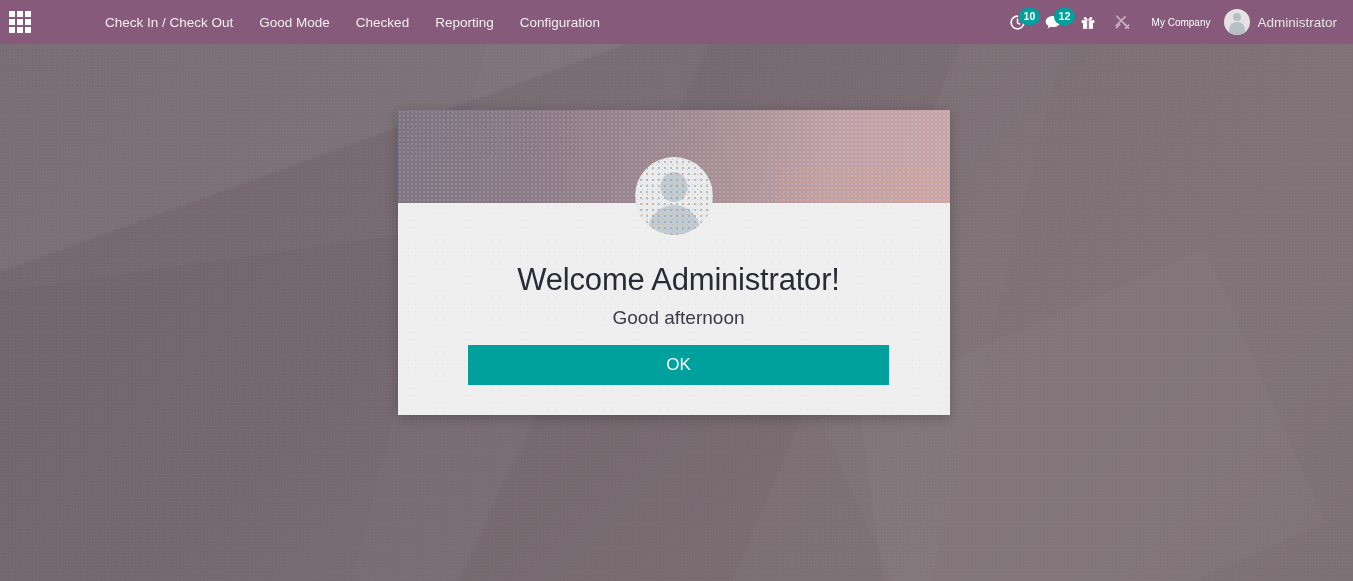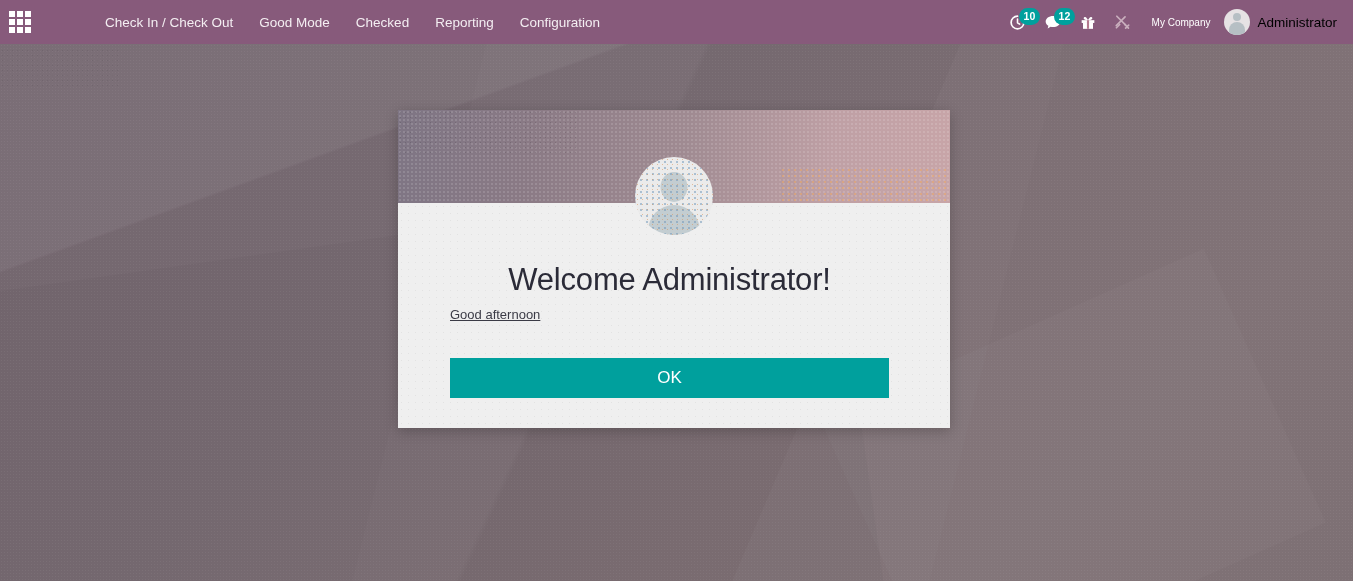--- a/index.html
+++ b/index.html
@@ -194,21 +194,21 @@
   .user-avatar-nav .ua-body {
     position: absolute;
     left: 50%; top: 13px;
     transform: translateX(-50%);
     width: 16px; height: 14px;
     border-radius: 8px 8px 0 0;
     background: #b6bfc4;
   }
   .user-name {
     font-size: 13.5px;
-    color: #000000;
+    color: #e5e5e5;
   }
 
   
   #modal {
     position: absolute;
     left: 398px; top: 110px;
     width: 552px;
     z-index: 20;
     box-shadow: 0 3px 12px rgba(0,0,0,0.22);
     background: #efefef;
@@ -269,61 +269,60 @@
     position: absolute; inset: 0;
     background-image:
       radial-gradient(rgba(220,150,90,0.55) 0.7px, transparent 0.8px),
       radial-gradient(rgba(110,150,185,0.55) 0.7px, transparent 0.8px);
     background-size: 5px 5px, 6px 6px;
     background-position: 0 0, 3px 2px;
   }
 
   .modal-body {
     background: #efefef;
-    padding: 60px 61px 30px 52px;
+    padding: 60px 61px 30px 70px;
     position: relative;
     background-image: radial-gradient(rgba(0,0,0,0.055) 0.7px, transparent 0.8px);
     background-size: 7px 7px;
   }
 
   .welcome-title {
     text-align: center;
     font-size: 31px;
     color: #2b2b38;
     font-weight: normal;
     line-height: 1.1;
     letter-spacing: -0.2px;
   }
   .welcome-sub {
-    text-align: left;
-    font-size: 13px;
+    text-align: center;
+    font-size: 19px;
     color: #3b3b46;
     margin-top: 10px;
     font-weight: normal;
-    text-decoration: underline;
   }
 
   .checked-panel {
     margin-top: 28px;
     background: #e2eff6;
     height: 41px;
     display: flex;
     align-items: center;
     justify-content: center;
     font-size: 17px;
     color: #4a4a52;
   }
   .checked-panel .time {
     font-weight: bold;
     color: #2f2f3a;
     margin-left: 5px;
   }
 
   .ok-button {
-    margin-top: 36px;
+    margin-top: 16px;
     width: 100%;
     height: 40px;
     background: #00a09d;
     border: none;
     color: #ffffff;
     font-size: 17px;
     font-family: "Liberation Sans", sans-serif;
     cursor: pointer;
     display: flex;
     align-items: center;

